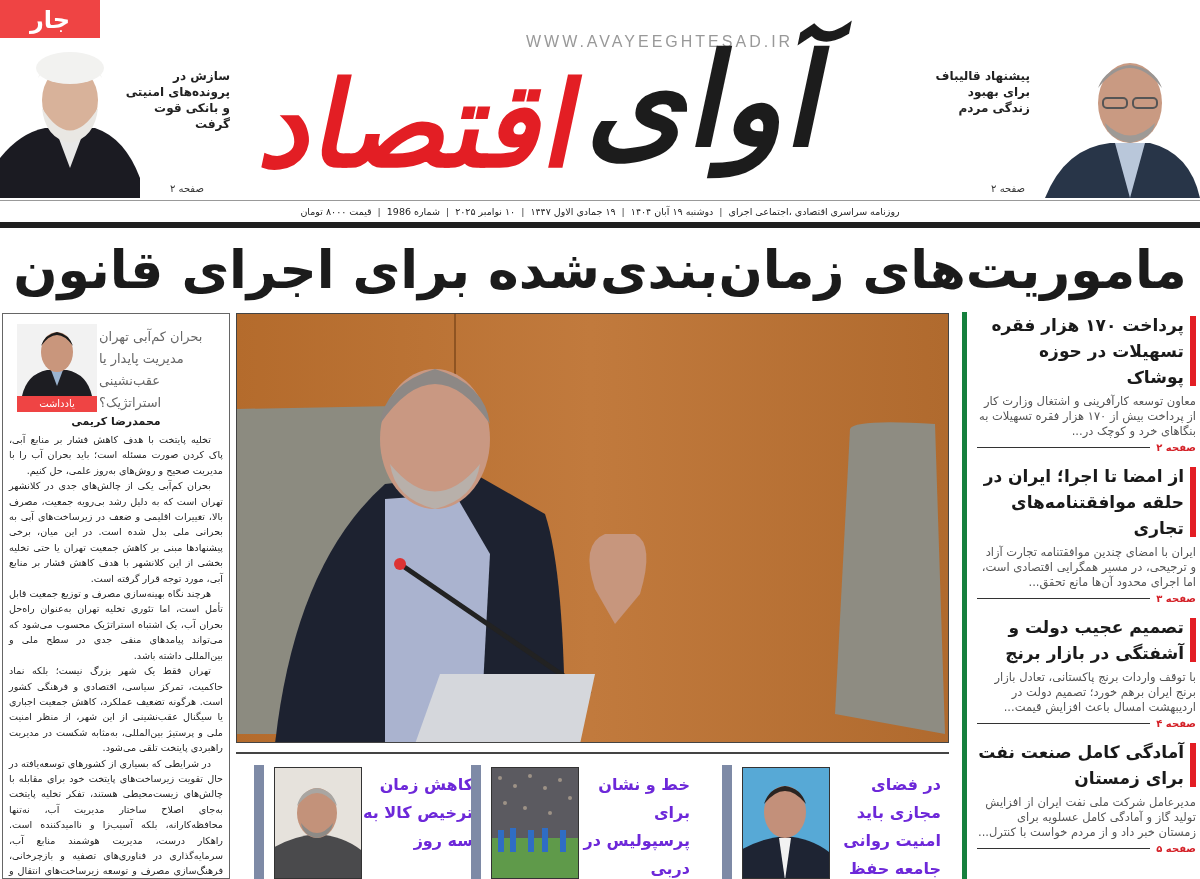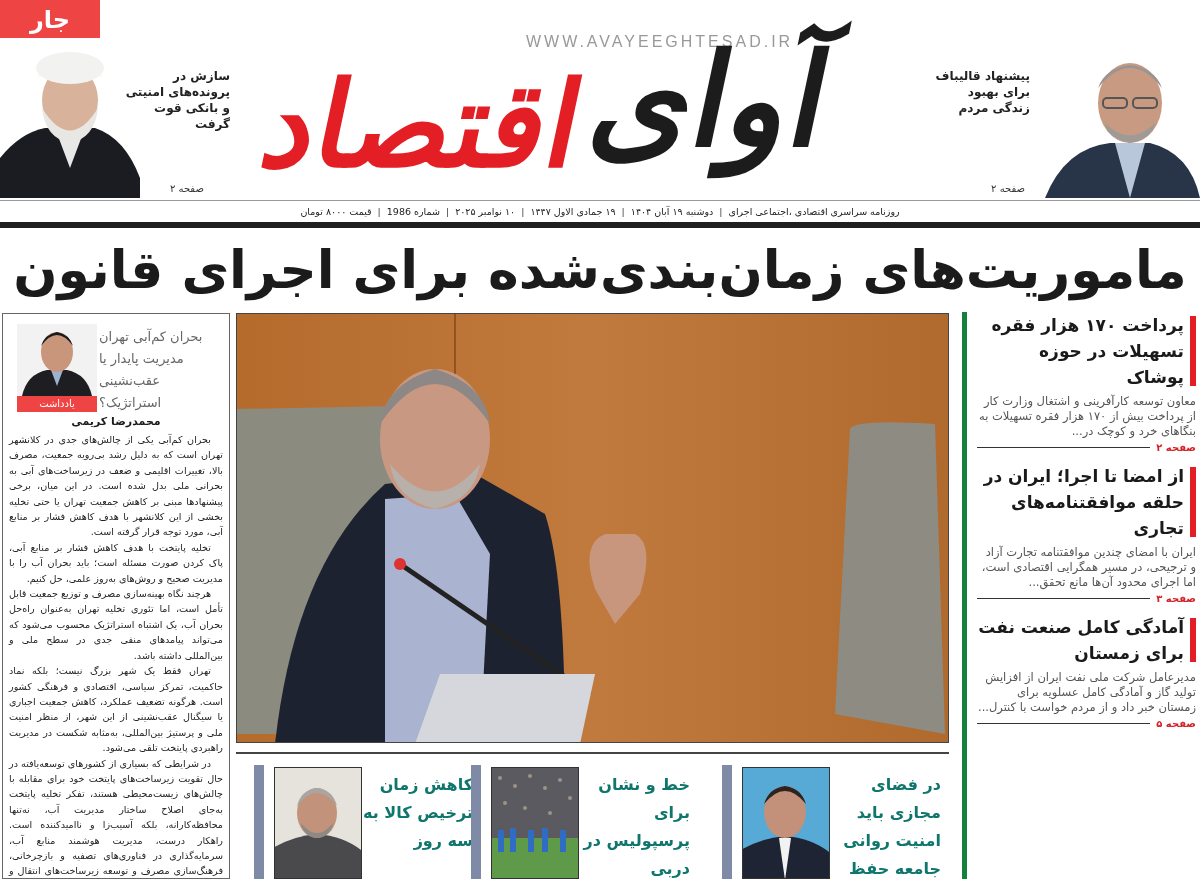--- a/index.html
+++ b/index.html
@@ -64,21 +64,21 @@
   .op-title { position: absolute; right: 4px; top: 8px; width: 120px; font-size: 13px; line-height: 22px; color: #666; text-align: left; }
   .op-author { text-align: center; font-weight: bold; font-size: 11px; margin: 2px 0 4px; }
   .op-text { font-size: 9.6px; line-height: 15.4px; text-align: justify; color: #222; }
   .op-text p { text-indent: 12px; }
 
   
   .bottom-rule { position: absolute; left: 236px; top: 752px; width: 713px; height: 2px; background: #444; }
   .teaser { position: absolute; top: 765px; width: 225px; height: 114px; }
   .teaser .bar { position: absolute; left: 0; top: 0; width: 10px; height: 114px; background: #7e8aa6; }
   .teaser .thumb { position: absolute; left: 20px; top: 2px; width: 88px; height: 112px; border: 1px solid #333; overflow: hidden; }
-  .teaser .t-title { position: absolute; right: 6px; top: 6px; width: 110px; font-weight: bold; font-size: 16px; line-height: 28px; text-align: right; color: #0f766e; }
+  .teaser .t-title { position: absolute; right: 6px; top: 6px; width: 110px; font-weight: bold; font-size: 16px; line-height: 28px; text-align: right; color: #6d28d9; }
   .teaser-1 { left: 254px; }
   .teaser-2 { left: 471px; }
   .teaser-3 { left: 722px; }
 
   svg { display: block; }
 </style>
 </head>
 <body>
 
 <div class="masthead">
@@ -152,20 +152,28 @@
   </div>
   <div class="brief">
     <div class="brief-title">از امضا تا اجرا؛ ایران در حلقه موافقتنامه‌های تجاری</div>
     <div class="brief-body">ایران با امضای چندین موافقتنامه تجارت آزاد و ترجیحی، در مسیر همگرایی اقتصادی است، اما اجرای محدود آن‌ها مانع تحقق...</div>
     <div class="brief-ref">
       <span class="pg">صفحه ۳</span>
       <span class="line"></span>
     </div>
   </div>
   <div class="brief">
+    <div class="brief-title">تصمیم عجیب دولت و آشفتگی در بازار برنج</div>
+    <div class="brief-body">با توقف واردات برنج پاکستانی، تعادل بازار برنج ایران برهم خورد؛ تصمیم دولت در اردیبهشت امسال باعث افزایش قیمت...</div>
+    <div class="brief-ref">
+      <span class="pg">صفحه ۴</span>
+      <span class="line"></span>
+    </div>
+  </div>
+  <div class="brief">
     <div class="brief-title">آمادگی کامل صنعت نفت برای زمستان</div>
     <div class="brief-body">مدیرعامل شرکت ملی نفت ایران از افزایش تولید گاز و آمادگی کامل عسلویه برای زمستان خبر داد و از مردم خواست با کنترل...</div>
     <div class="brief-ref">
       <span class="pg">صفحه ۵</span>
       <span class="line"></span>
     </div>
   </div>
 </div>
 
 <div class="main-photo">
@@ -209,22 +217,22 @@
         <path d="M34 46 L40 62 L46 46 Z" fill="#9bb3cf"></path>
         <ellipse cx="40" cy="28" rx="16" ry="20" fill="#c9967c"></ellipse>
         <path d="M24 22 Q40 0 56 22 Q52 10 40 8 Q28 10 24 22 Z" fill="#1a1a1a"></path>
       </svg>
     </div>
     <div class="op-badge">یادداشت</div>
     <div class="op-title">بحران کم‌آبی تهران مدیریت پایدار یا عقب‌نشینی استراتژیک؟</div>
   </div>
   <div class="op-author">محمدرضا کریمی</div>
   <div class="op-text">
+    <p>تخلیه پایتخت با هدف کاهش فشار بر منابع آبی، پاک کردن صورت مسئله است؛ باید بحران آب را با مدیریت صحیح و روش‌های به‌روز علمی، حل کنیم.</p>
     <p>بحران کم‌آبی یکی از چالش‌های جدی در کلانشهر تهران است که به دلیل رشد بی‌رویه جمعیت، مصرف بالا، تغییرات اقلیمی و ضعف در زیرساخت‌های آبی به بحرانی ملی بدل شده است. در این میان، برخی پیشنهادها مبنی بر کاهش جمعیت تهران یا حتی تخلیه بخشی از این کلانشهر با هدف کاهش فشار بر منابع آبی، مورد توجه قرار گرفته است.</p>
-    <p>تخلیه پایتخت با هدف کاهش فشار بر منابع آبی، پاک کردن صورت مسئله است؛ باید بحران آب را با مدیریت صحیح و روش‌های به‌روز علمی، حل کنیم.</p>
     <p>هرچند نگاه بهینه‌سازی مصرف و توزیع جمعیت قابل تأمل است، اما تئوری تخلیه تهران به‌عنوان راه‌حل بحران آب، یک اشتباه استراتژیک محسوب می‌شود که می‌تواند پیامدهای منفی جدی در سطح ملی و بین‌المللی داشته باشد.</p>
     <p>تهران فقط یک شهر بزرگ نیست؛ بلکه نماد حاکمیت، تمرکز سیاسی، اقتصادی و فرهنگی کشور است. هرگونه تضعیف عملکرد، کاهش جمعیت اجباری یا سیگنال عقب‌نشینی از این شهر، از منظر امنیت ملی و پرستیژ بین‌المللی، به‌مثابه شکست در مدیریت راهبردی پایتخت تلقی می‌شود.</p>
     <p>در شرایطی که بسیاری از کشورهای توسعه‌یافته در حال تقویت زیرساخت‌های پایتخت خود برای مقابله با چالش‌های زیست‌محیطی هستند، تفکر تخلیه پایتخت به‌جای اصلاح ساختار مدیریت آب، نه‌تنها محافظه‌کارانه، بلکه آسیب‌زا و ناامیدکننده است. راهکار درست، مدیریت هوشمند منابع آب، سرمایه‌گذاری در فناوری‌های تصفیه و بازچرخانی، فرهنگ‌سازی مصرف و توسعه زیرساخت‌های انتقال و ذخیره‌سازی آب است. همچنین لازم است تعادل میان توزیع جمعیت و خدمات در سطح ملی برقرار شود، بدون آنکه اساس و اقتدار پایتخت دچار خدشه شود.</p>
 
   </div>
 </div>
 
 <div class="bottom-rule"></div>
 
 <div class="teaser teaser-1">

